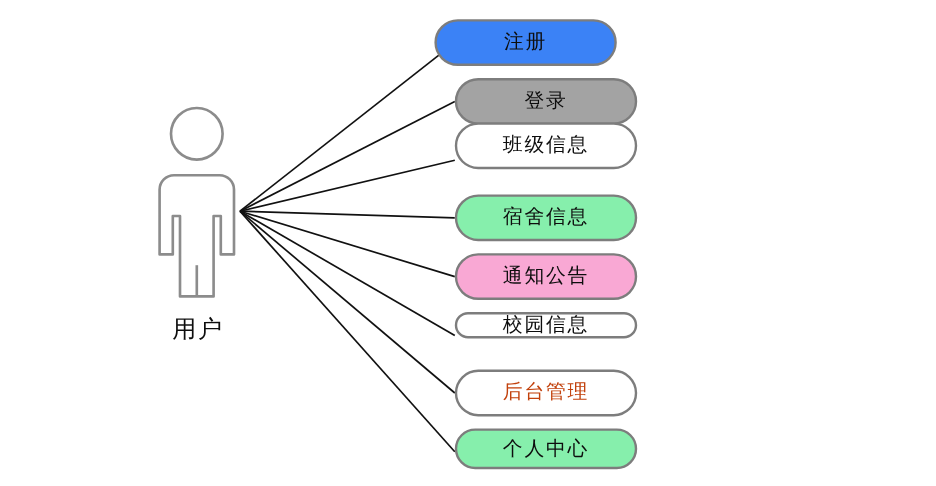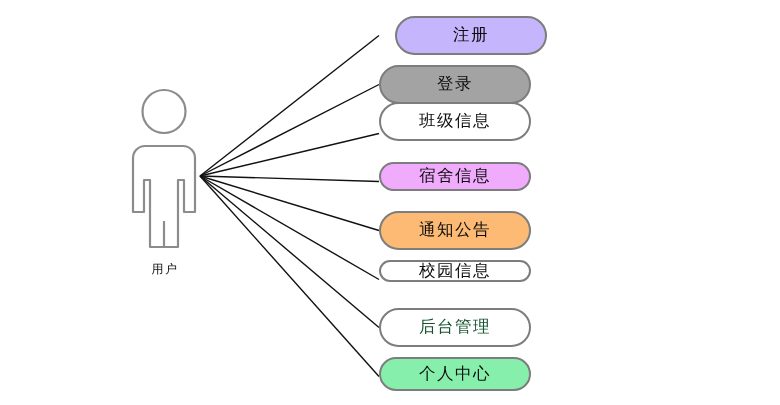--- a/index.html
+++ b/index.html
@@ -51,21 +51,21 @@
     letter-spacing: 1.5px;
     line-height: 1;
     white-space: nowrap;
   }
   #actor-label {
     position: absolute;
     z-index: 4;
     width: 160px;
     text-align: center;
     font-family: "Liberation Serif", "DejaVu Serif", serif;
-    font-size: 12px;
+    font-size: 20px;
     color: #0d0d0d;
     letter-spacing: 1.5px;
     white-space: nowrap;
   }
 </style>
 </head>
 <body>
 
 <div id="diagram-canvas">
 
@@ -98,40 +98,40 @@
                L 150 180
                L 144 180
                L 144 212
                L 133 212
                Z"></path>
       <line x1="164" y1="221" x2="164" y2="247"></line>
     </g>
   </svg>
 
   <div id="usecase-layer">
-      <div class="usecase" style="left: 395px; top: 16px; width: 152px; height: 39px; border-color: rgb(125, 125, 125); background: #c4b5fd; border-radius: 19.5px;">
+      <div class="usecase" style="left: 362px; top: 16px; width: 152px; height: 39px; border-color: rgb(125, 125, 125); background: #3b82f6; border-radius: 19.5px;">
         <span class="usecase-label" style="color: rgb(13, 13, 13);">注册</span>
       </div>
       <div class="usecase" style="left: 379px; top: 65px; width: 152px; height: 39px; border-color: rgb(125, 125, 125); background: #a3a3a3; border-radius: 19.5px;">
         <span class="usecase-label" style="color: rgb(13, 13, 13);">登录</span>
       </div>
       <div class="usecase" style="left: 379px; top: 102px; width: 152px; height: 39px; border-color: rgb(125, 125, 125); background: rgb(255, 255, 255); border-radius: 19.5px;">
         <span class="usecase-label" style="color: rgb(13, 13, 13);">班级信息</span>
       </div>
-      <div class="usecase" style="left: 379px; top: 162px; width: 152px; height: 29px; border-color: rgb(125, 125, 125); background: #f0abfc; border-radius: 19.5px;">
+      <div class="usecase" style="left: 379px; top: 162px; width: 152px; height: 39px; border-color: rgb(125, 125, 125); background: #86efac; border-radius: 19.5px;">
         <span class="usecase-label" style="color: rgb(13, 13, 13);">宿舍信息</span>
       </div>
-      <div class="usecase" style="left: 379px; top: 211px; width: 152px; height: 39px; border-color: rgb(125, 125, 125); background: #fdba74; border-radius: 19.5px;">
+      <div class="usecase" style="left: 379px; top: 211px; width: 152px; height: 39px; border-color: rgb(125, 125, 125); background: #f9a8d4; border-radius: 19.5px;">
         <span class="usecase-label" style="color: rgb(13, 13, 13);">通知公告</span>
       </div>
       <div class="usecase" style="left: 379px; top: 260px; width: 152px; height: 22px; border-color: rgb(125, 125, 125); background: rgb(255, 255, 255); border-radius: 19.5px;">
         <span class="usecase-label" style="color: rgb(13, 13, 13);">校园信息</span>
       </div>
       <div class="usecase" style="left: 379px; top: 308px; width: 152px; height: 39px; border-color: rgb(125, 125, 125); background: rgb(255, 255, 255); border-radius: 19.5px;">
-        <span class="usecase-label" style="color: #14532d;">后台管理</span>
+        <span class="usecase-label" style="color: #c2410c;">后台管理</span>
       </div>
       <div class="usecase" style="left: 379px; top: 357px; width: 152px; height: 34px; border-color: rgb(125, 125, 125); background: #86efac; border-radius: 19.5px;">
         <span class="usecase-label" style="color: rgb(13, 13, 13);">个人中心</span>
       </div>
     </div>
 
   <div id="actor-label" style="left: 85px; top: 261px;">用户</div>
 
 </div>
 

